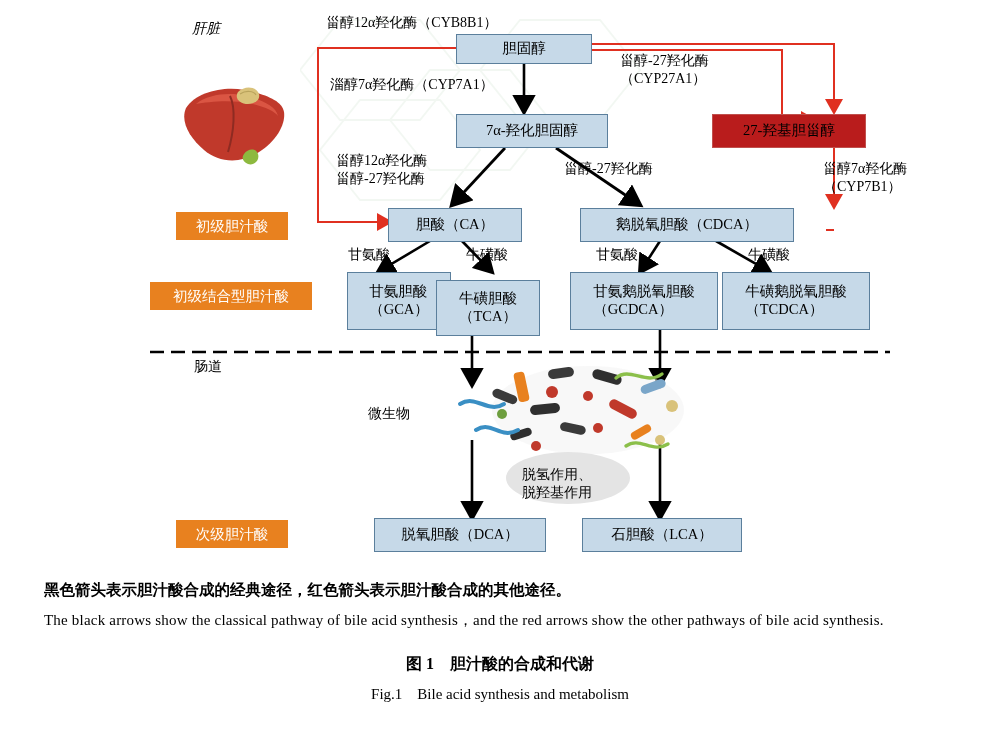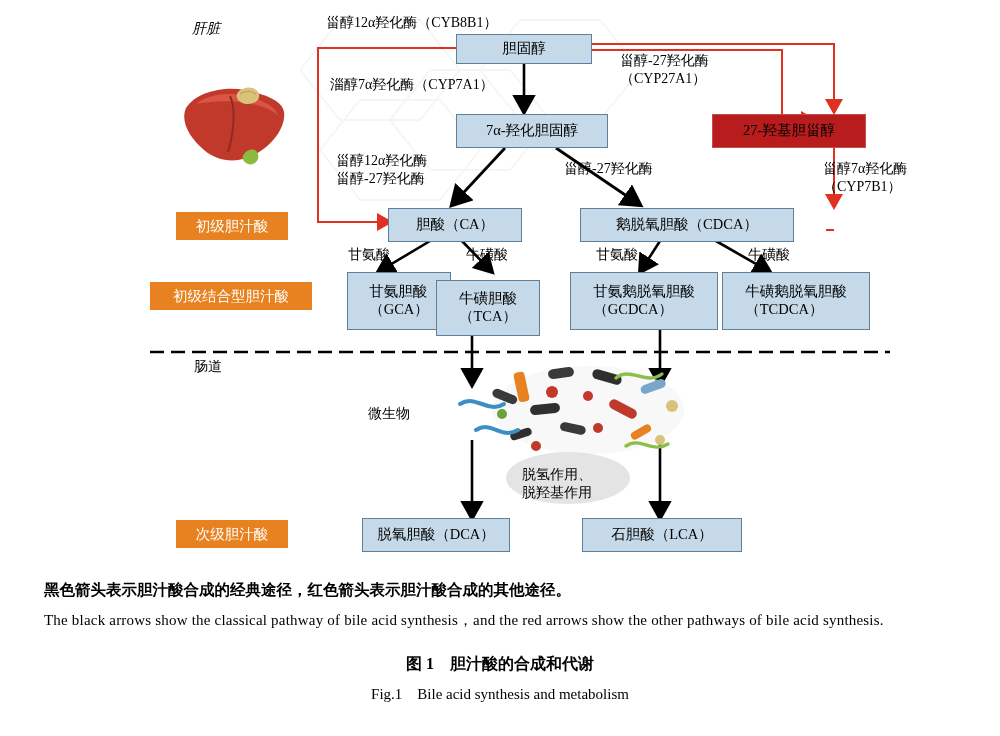--- a/index.html
+++ b/index.html
@@ -198,21 +198,21 @@
   <div class="node" style="left:570px;top:272px;width:148px;height:58px;flex-direction:column;">
       <span style="white-space:pre-line">甘氨鹅脱氧胆酸
 （GCDCA）</span>
     </div>
 
   <div class="node" style="left:722px;top:272px;width:148px;height:58px;flex-direction:column;">
       <span style="white-space:pre-line">牛磺鹅脱氧胆酸
 （TCDCA）</span>
     </div>
 
-  <div class="node" style="left:362px;top:518px;width:148px;height:34px;">
+  <div class="node" style="left:374px;top:518px;width:172px;height:34px;">
       <span>脱氧胆酸（DCA）</span>
     </div>
 
   <div class="node" style="left:582px;top:518px;width:160px;height:34px;">
       <span>石胆酸（LCA）</span>
     </div>
 
   <div class="tag" style="left:150px;top:282px;width:162px;height:28px;">
       <span>初级结合型胆汁酸</span>
     </div>

